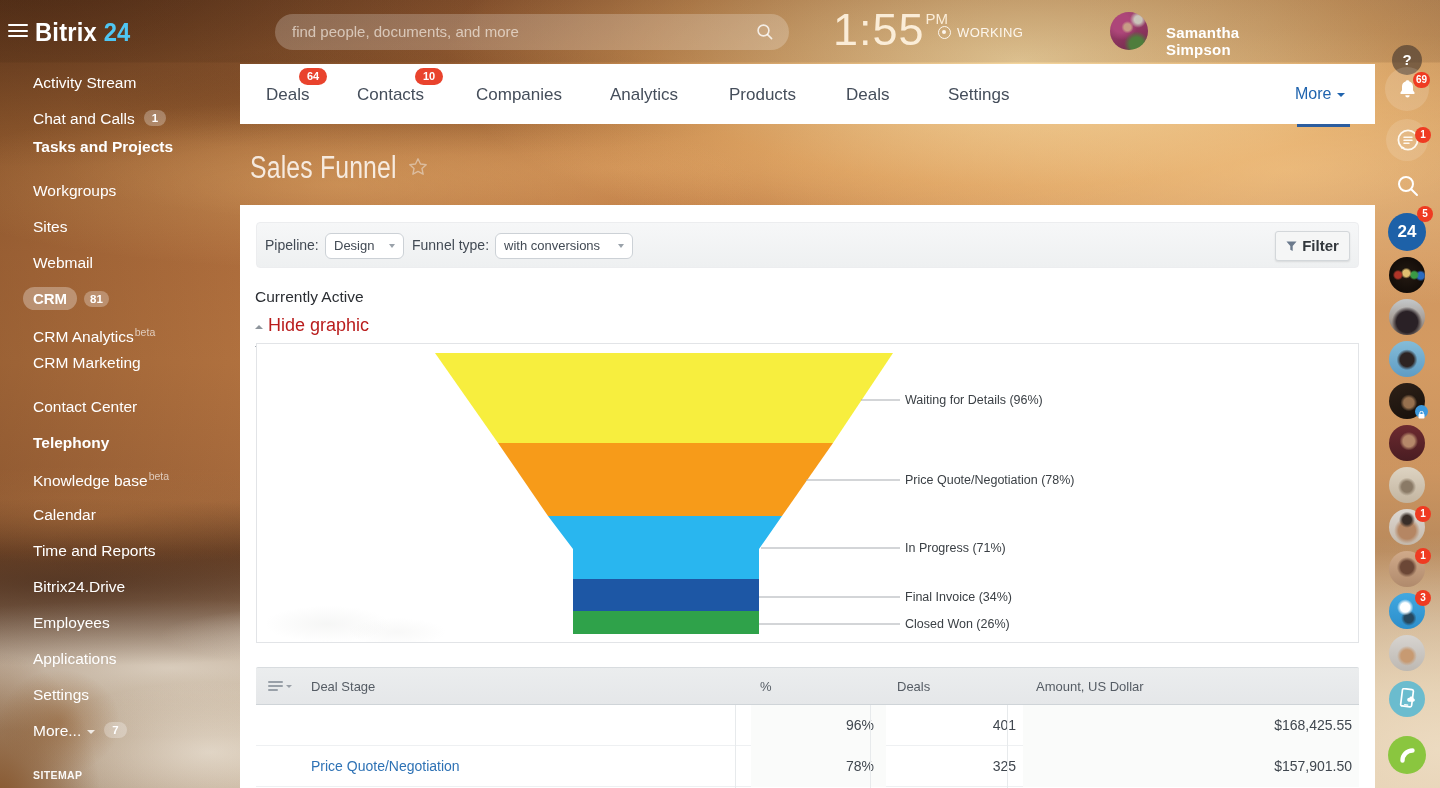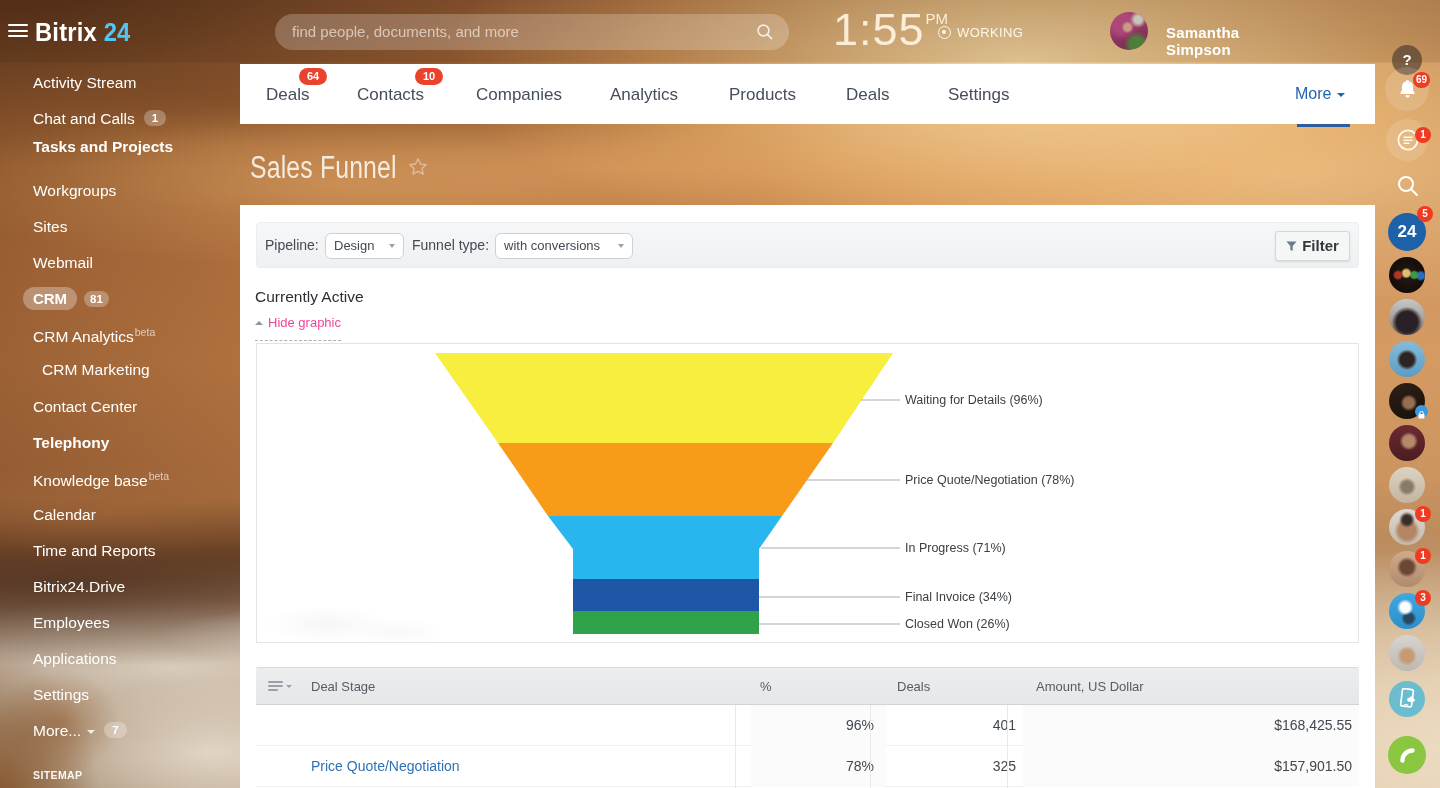--- a/index.html
+++ b/index.html
@@ -81,21 +81,21 @@
 
 
 .fbar { position:absolute; left:16px; top:17px; width:1103px; height:46px; border-radius:4px;
  background:linear-gradient(180deg,#f6f7f8,#eef0f1); border:1px solid #ecedef; }
 .fbar .lab { position:absolute; top:14px; font-size:14px; color:#424a54; }
 .dd { position:absolute; top:10px; height:26px; background:#fff; border:1px solid #ccd1d6; border-radius:6px; font-size:13px; color:#424a54; line-height:24px; padding-left:8px; }
 .dd .dcar { position:absolute; right:8px; top:10px; width:0; height:0; border-left:3.5px solid transparent; border-right:3.5px solid transparent; border-top:4px solid #9aa2aa; }
 .fbtn { position:absolute; right:8px; top:8px; width:75px; height:30px; background:#f5f6f6; border:1px solid #d3d7da; border-radius:3px; box-shadow:0 1px 2px rgba(0,0,0,0.1); font-size:15px; font-weight:700; color:#33383d; text-align:center; line-height:28px; }
 
 .cactive { position:absolute; left:15px; top:83px; font-size:15.5px; color:#2b2e33; }
-.hideg { position:absolute; left:15px; top:110px; font-size:13px; color:#ec4899; border-bottom:1px dashed #a9b0b6; padding-bottom:10px; }
+.hideg { position:absolute; left:15px; top:110px; font-size:18px; color:#b91c1c; border-bottom:1px dashed #a9b0b6; padding-bottom:10px; }
 .hideg .up { display:inline-block; width:0; height:0; border-left:4px solid transparent; border-right:4px solid transparent; border-bottom:4.5px solid #8e959c; vertical-align:2px; margin-right:5px; }
 
 .chartbox { position:absolute; left:16px; top:138px; width:1103px; height:300px; border:1px solid #e2e4e7; background:#fff; }
 
 
 .thead { position:absolute; left:16px; top:462px; width:1103px; height:38px; background:linear-gradient(180deg,#ebedee,#e5e7e9); border-top:1px solid #d8dcdf; border-bottom:1px solid #cfd4d8; border-radius:2px 2px 0 0; }
 .th { position:absolute; top:0; height:38px; line-height:38px; font-size:13px; color:#555c64; }
 .trow { position:absolute; left:16px; width:1103px; height:41px; border-bottom:1px solid #eef0f2; }
 .trow .link { position:absolute; left:55px; top:0; height:41px; line-height:41px; font-size:14px; color:#2e72b5; }
 .trow .num { position:absolute; top:0; height:41px; line-height:41px; font-size:14px; color:#40474f; text-align:right; }
@@ -137,21 +137,21 @@
   </div>
 
   <div class="lmenu">
       <div class="mi" style="top:12px;">Activity Stream</div>
       <div class="mi" style="top:48px;">Chat and Calls<span class="bdg">1</span></div>
       <div class="mi" style="top:76px;font-weight:bold;">Tasks and Projects</div>
       <div class="mi" style="top:120px;">Workgroups</div>
       <div class="mi" style="top:156px;">Sites</div>
       <div class="mi" style="top:192px;">Webmail</div>
       <div class="mi" style="top:264px;">CRM Analytics<sup>beta</sup></div>
-      <div class="mi" style="top:299px;margin-left:9px;">CRM Marketing</div>
+      <div class="mi" style="top:292px;">CRM Marketing</div>
       <div class="mi" style="top:336px;">Contact Center</div>
       <div class="mi" style="top:372px;font-weight:bold;">Telephony</div>
       <div class="mi" style="top:408px;">Knowledge base<sup>beta</sup></div>
       <div class="mi" style="top:444px;">Calendar</div>
       <div class="mi" style="top:480px;">Time and Reports</div>
       <div class="mi" style="top:516px;">Bitrix24.Drive</div>
       <div class="mi" style="top:552px;">Employees</div>
       <div class="mi" style="top:588px;">Applications</div>
       <div class="mi" style="top:624px;">Settings</div>
       <div class="mi" style="top:660px;">More...<span class="mcar"></span><span class="bdg">7</span></div>

